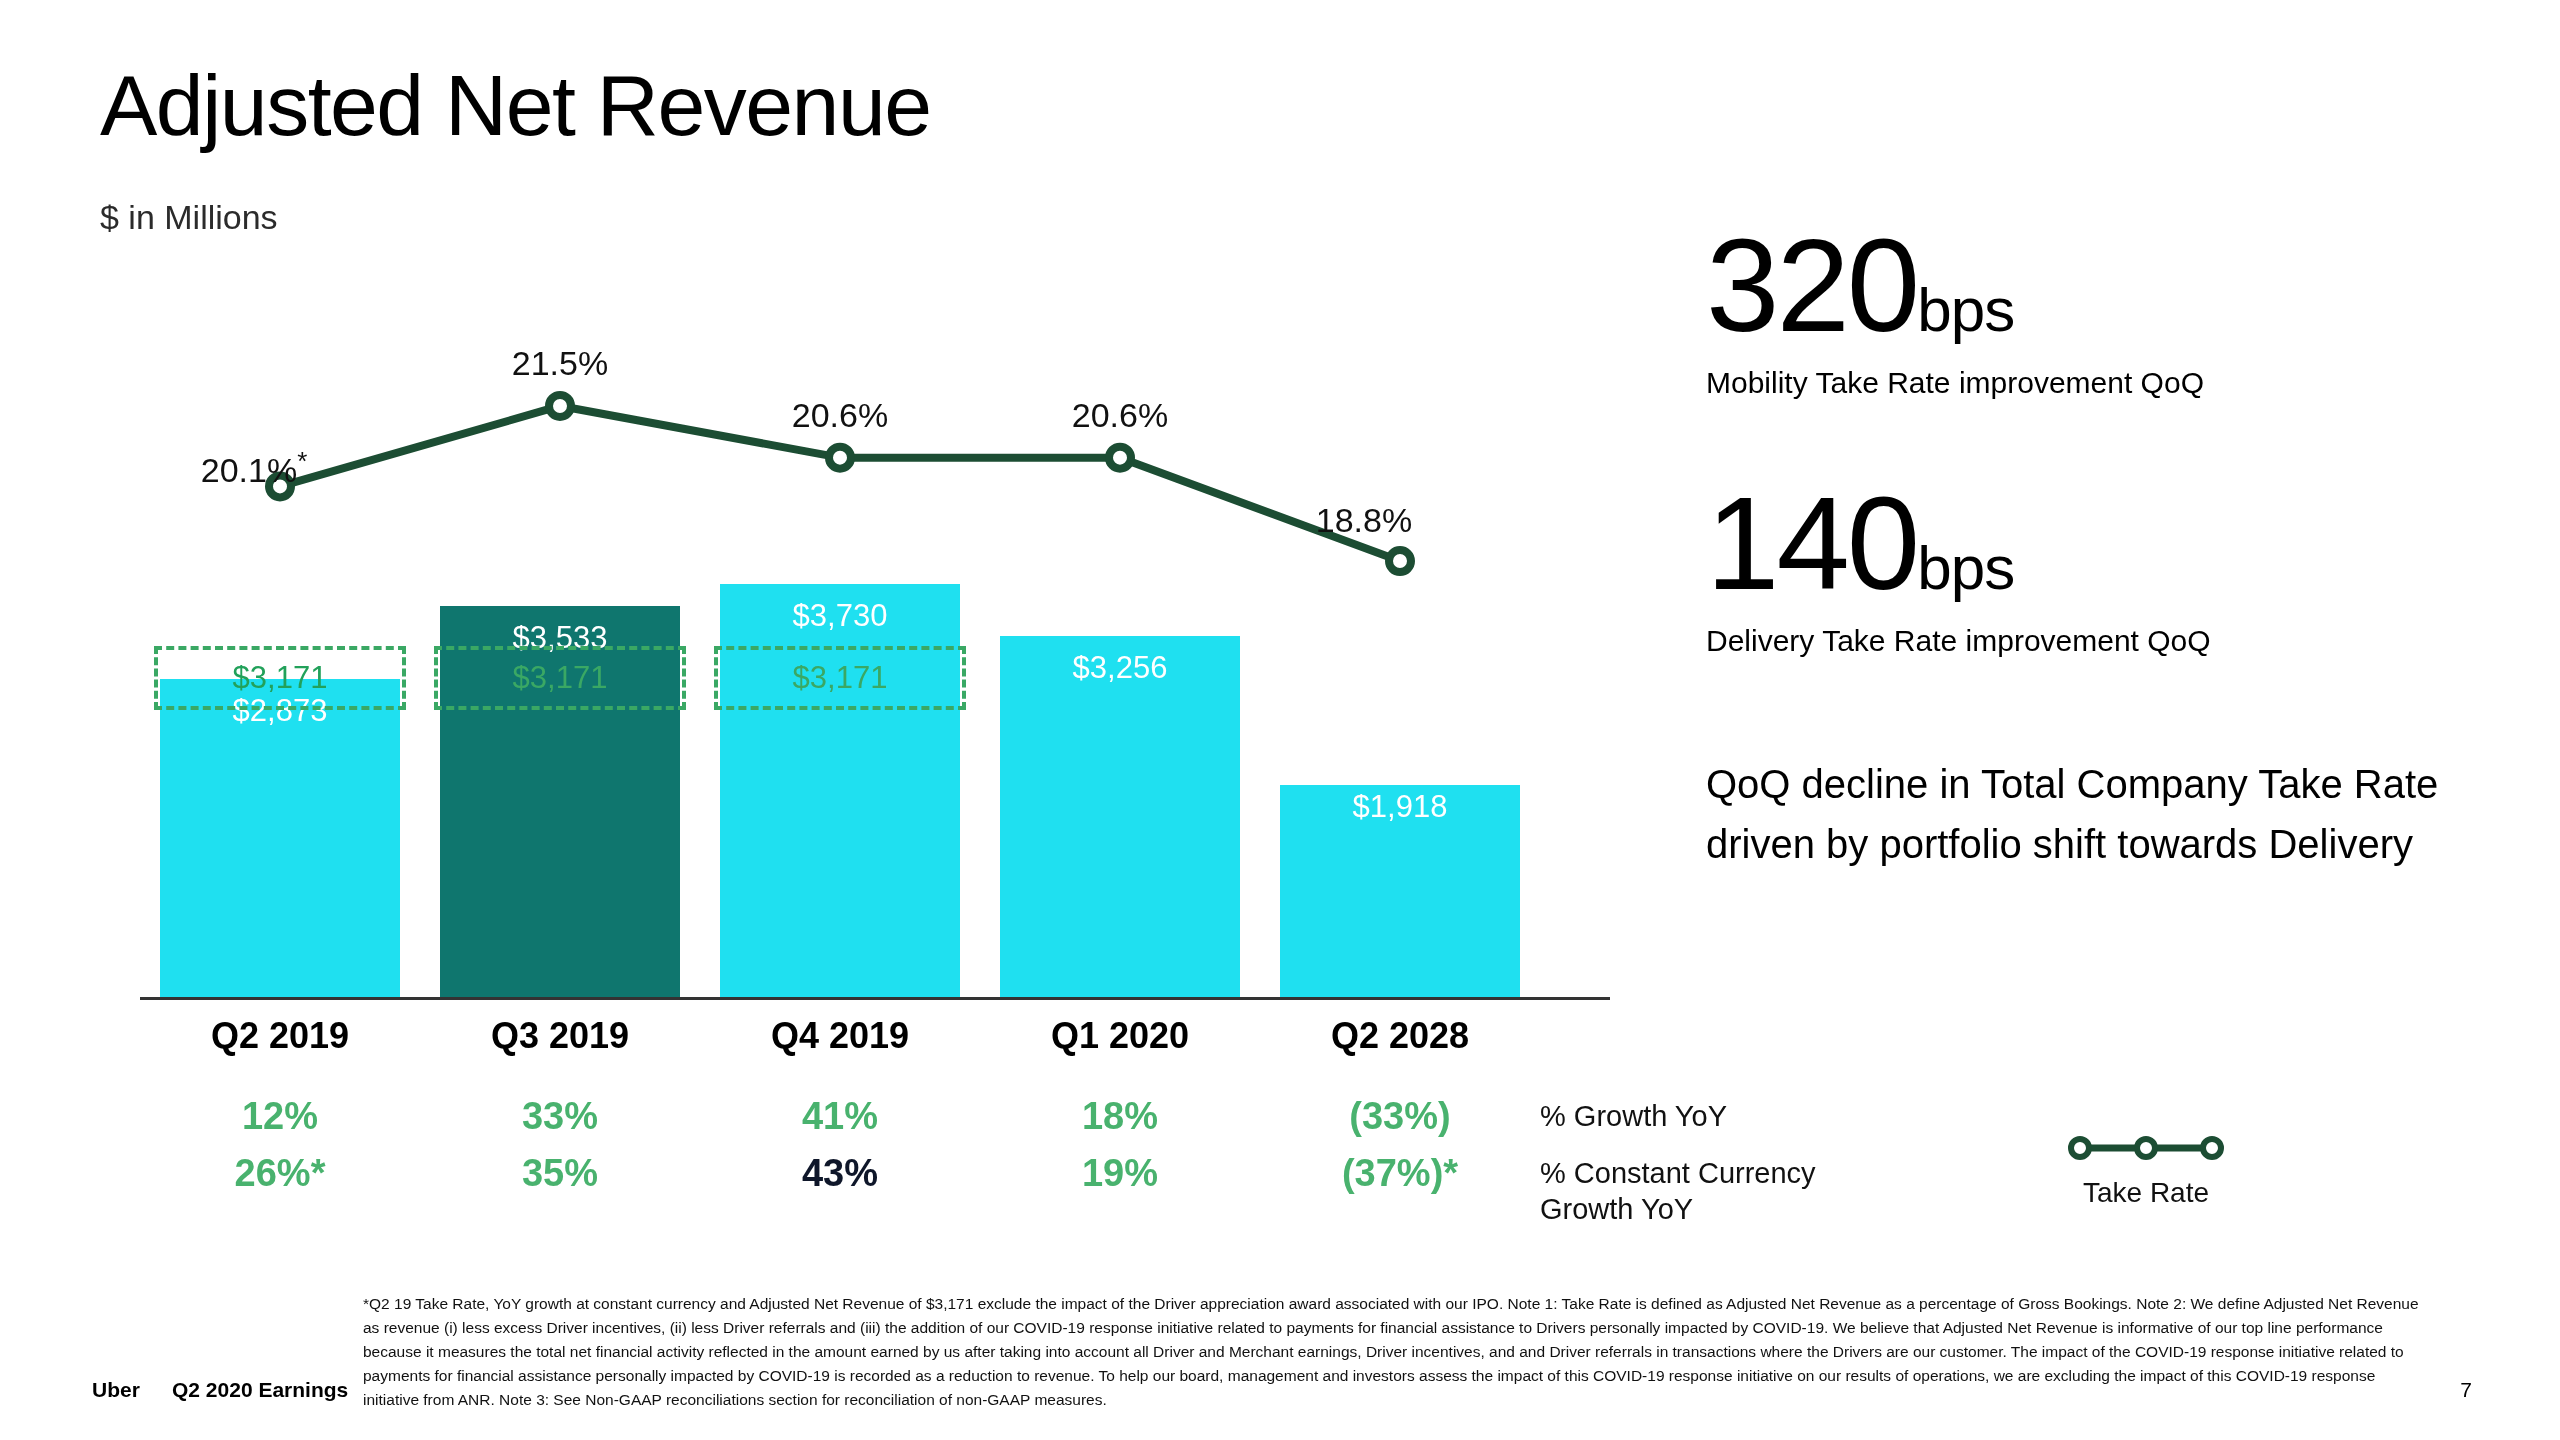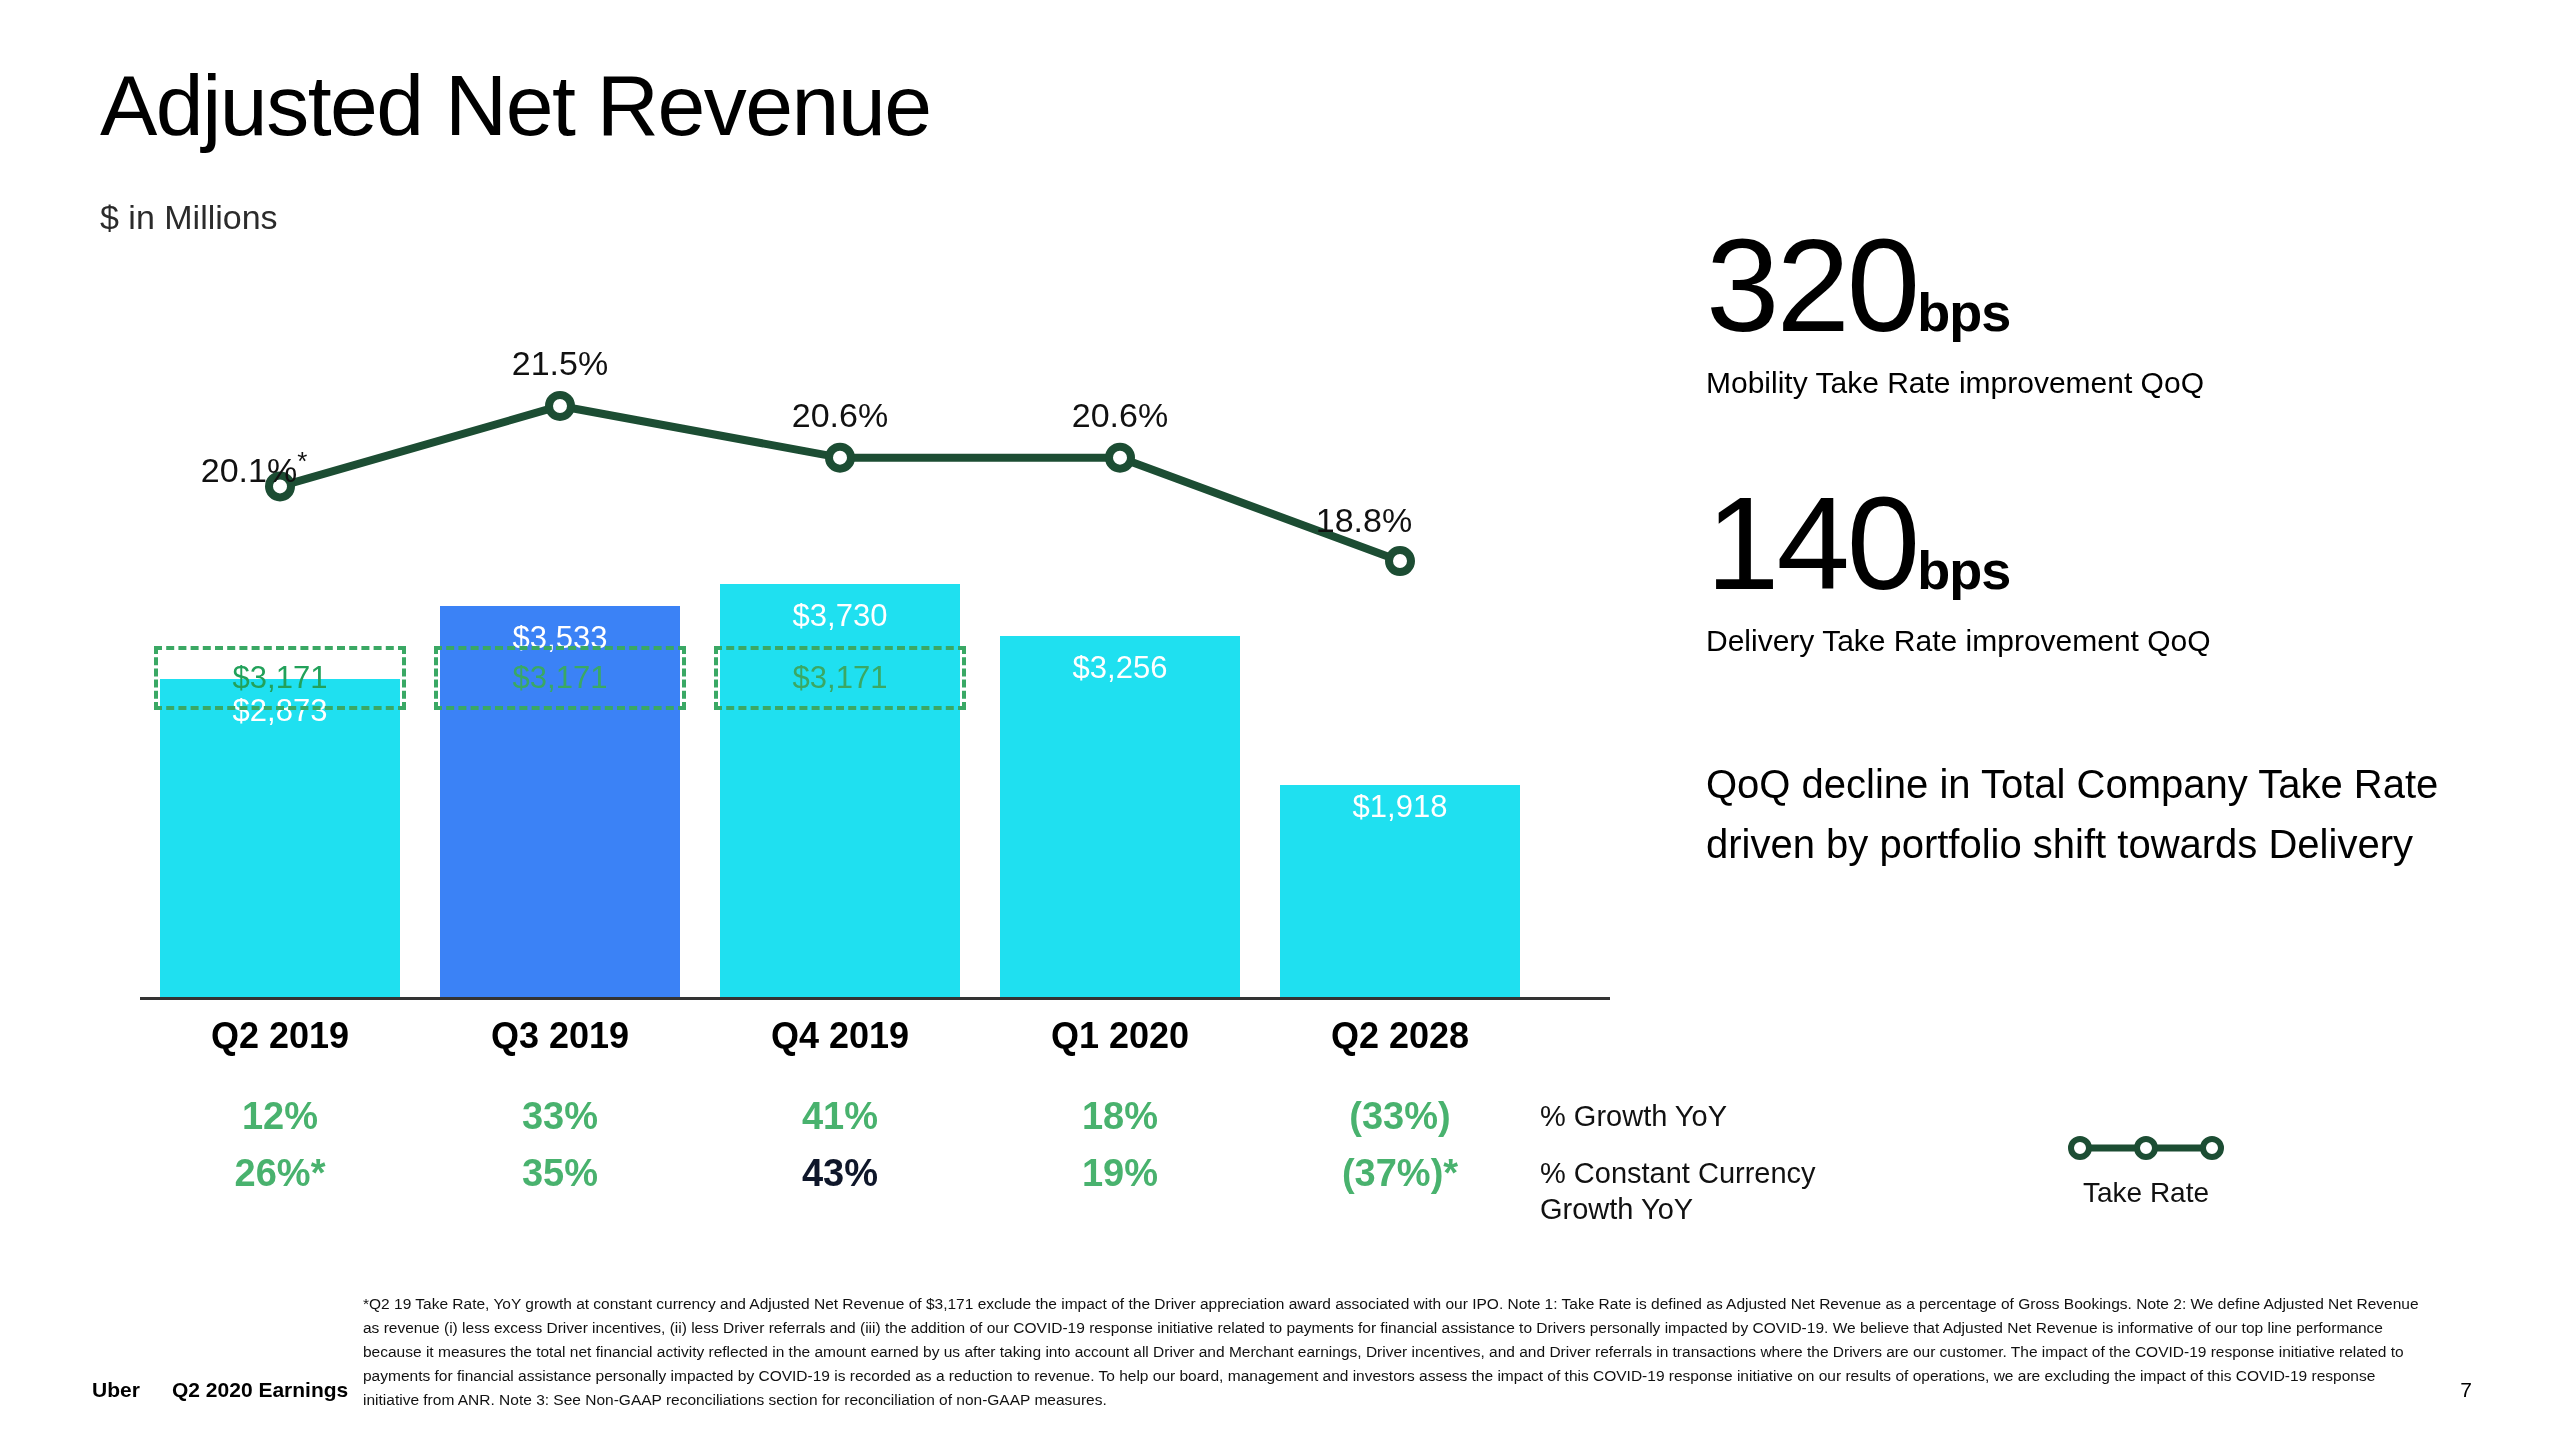--- a/index.html
+++ b/index.html
@@ -77,21 +77,21 @@
   }
 
   
   .right{position:absolute;left:1706px;top:220px;width:820px;}
   .stat{margin-bottom:10px;}
   .stat-number{
     font-size:132px;font-weight:400;line-height:1.0;letter-spacing:-3px;color:#000;
     display:inline-block;
   }
   .stat-unit{
-    font-size:54px;font-weight:700;color:#000;display:inline-block;
+    font-size:62px;font-weight:400;color:#000;display:inline-block;
     letter-spacing:-1px;
   }
   .stat-desc{
     font-size:30px;font-weight:400;color:#000;margin-top:14px;white-space:nowrap;
   }
   .stat2{margin-top:78px;}
   .note-para{
     margin-top:96px;font-size:40px;line-height:1.5;color:#000;width:790px;
   }
 
@@ -127,21 +127,21 @@
           <polyline points="210,186.38297872340422 490,105.9574468085107 770,157.65957446808508 1050,157.65957446808508 1330,261.06382978723406" fill="none" stroke="#1c4d33" stroke-width="8" stroke-linejoin="round" stroke-linecap="round"></polyline>
           <circle cx="210" cy="186.38297872340422" r="11" fill="#ffffff" stroke="#1c4d33" stroke-width="8"></circle>
           <circle cx="490" cy="105.9574468085107" r="11" fill="#ffffff" stroke="#1c4d33" stroke-width="8"></circle>
           <circle cx="770" cy="157.65957446808508" r="11" fill="#ffffff" stroke="#1c4d33" stroke-width="8"></circle>
           <circle cx="1050" cy="157.65957446808508" r="11" fill="#ffffff" stroke="#1c4d33" stroke-width="8"></circle>
           <circle cx="1330" cy="261.06382978723406" r="11" fill="#ffffff" stroke="#1c4d33" stroke-width="8"></circle>
         </svg>
     <div class="bar" style="left: 90px; width: 240px; height: 318.192px; background: rgb(31, 224, 240);">
           <div class="bar-label" style="top: 14px;">$2,873</div>
         </div>
-        <div class="bar" style="left: 370px; width: 240px; height: 391.289px; background: #3b82f6;">
+        <div class="bar" style="left: 370px; width: 240px; height: 391.289px; background: #0f766e;">
           <div class="bar-label" style="top: 14px;">$3,533</div>
         </div>
         <div class="bar" style="left: 650px; width: 240px; height: 413.108px; background: rgb(31, 224, 240);">
           <div class="bar-label" style="top: 14px;">$3,730</div>
         </div>
         <div class="bar" style="left: 930px; width: 240px; height: 360.611px; background: rgb(31, 224, 240);">
           <div class="bar-label" style="top: 14px;">$3,256</div>
         </div>
         <div class="bar" style="left: 1210px; width: 240px; height: 212.424px; background: rgb(31, 224, 240);">
           <div class="bar-label" style="top: 4px;">$1,918</div>

